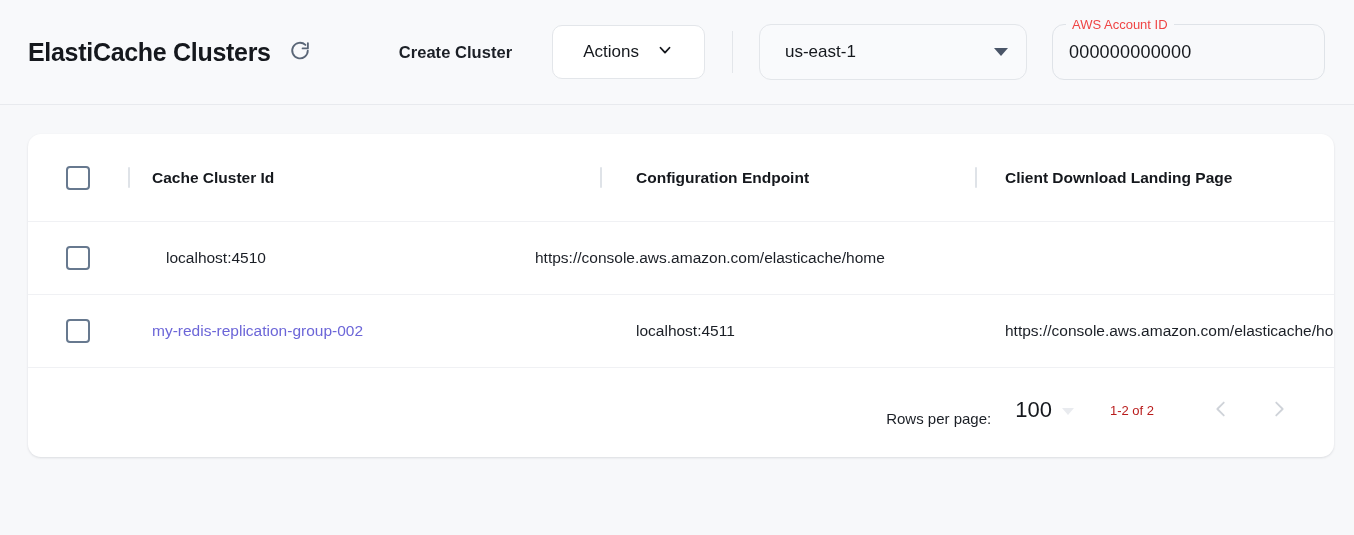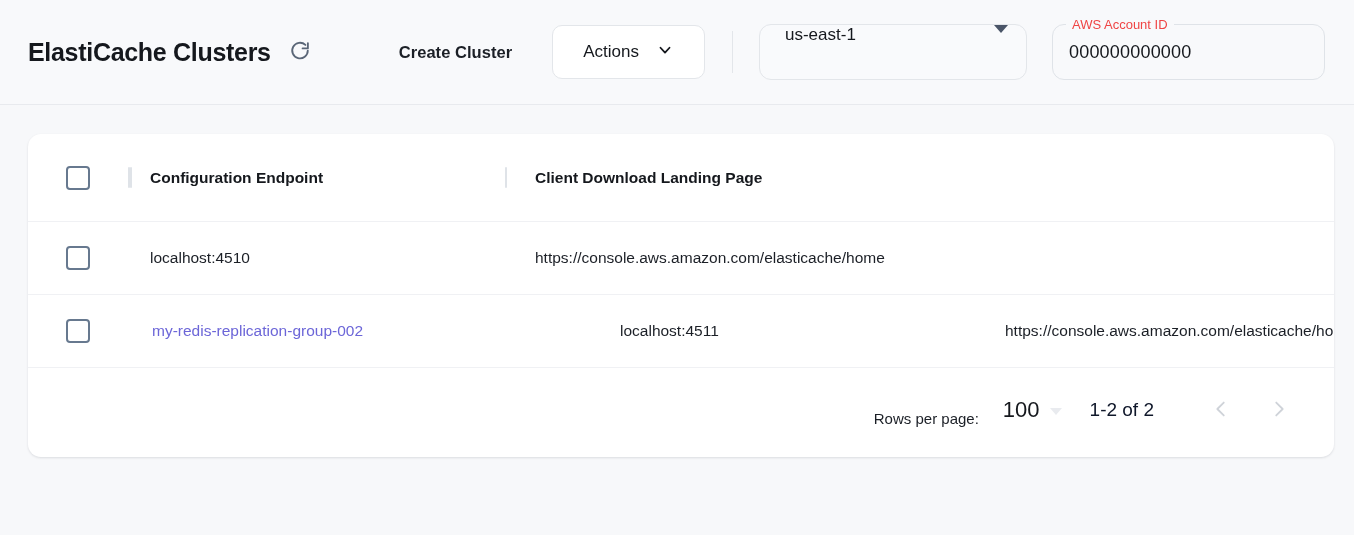--- a/index.html
+++ b/index.html
@@ -91,20 +91,21 @@
   }
 
   .region-select {
     margin-left: 26px;
     width: 268px;
     height: 56px;
     border: 1px solid #e3e6ea;
     border-radius: 12px;
     background: #f9fafc;
     display: flex;
+    align-items: center;
     box-sizing: border-box;
     padding: 0 18px 0 25px;
     cursor: pointer;
     position: relative;
   }
   .region-select .value {
     font-size: 17px;
     color: #15181d;
     flex: 1;
   }
@@ -203,21 +204,21 @@
     width: 470px;
     flex: none;
     padding-left: 22px;
     box-sizing: border-box;
     overflow: hidden;
     white-space: nowrap;
   }
   .cell-endpoint {
     width: 373px;
     flex: none;
-    padding-left: 18px;
+    padding-left: 34px;
     box-sizing: border-box;
     overflow: hidden;
     white-space: nowrap;
   }
   .cell-landing {
     flex: 1;
     padding-left: 28px;
     box-sizing: border-box;
     overflow: hidden;
     white-space: nowrap;
@@ -262,23 +263,23 @@
   }
   .rows-caret {
     width: 0; height: 0;
     border-left: 6px solid transparent;
     border-right: 6px solid transparent;
     border-top: 7px solid #e9ebef;
     margin-left: 10px;
     margin-top: 3px;
   }
   .range-label {
-    font-size: 19px;
-    color: #0f172a;
-    margin-left: 28px;
+    font-size: 13px;
+    color: #b91c1c;
+    margin-left: 36px;
   }
   .page-btn {
     width: 42px;
     height: 42px;
     display: flex;
     align-items: center;
     justify-content: center;
     background: transparent;
     border: none;
     cursor: pointer;
@@ -328,20 +329,21 @@
 
 </div>
 
 <div class="card">
 
   <div class="row header-row">
     <div class="cell-check">
       <div class="checkbox"></div>
     </div>
     <div class="col-sep"></div>
+    <div class="cell-id col-head">Cache Cluster Id</div>
     <div class="col-sep"></div>
     <div class="cell-endpoint col-head">Configuration Endpoint</div>
     <div class="col-sep"></div>
     <div class="cell-landing col-head">Client Download Landing Page</div>
   </div>
 
   <div class="row data-row">
     <div class="cell-check">
       <div class="checkbox"></div>
     </div>

